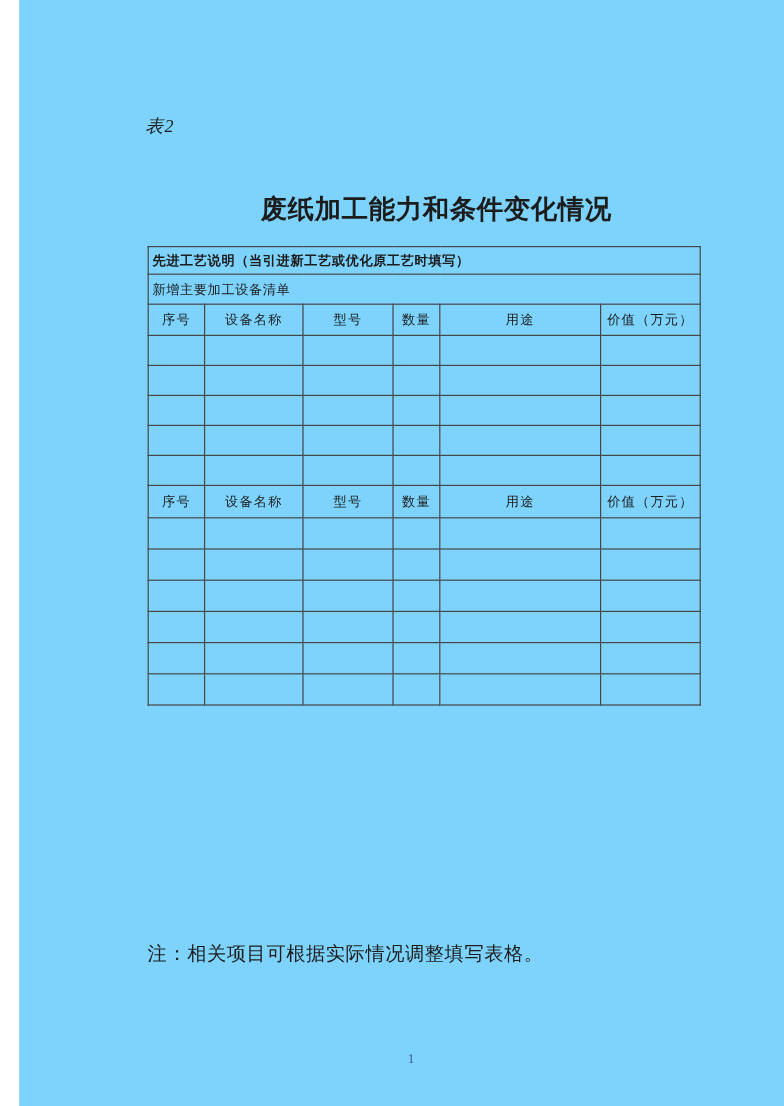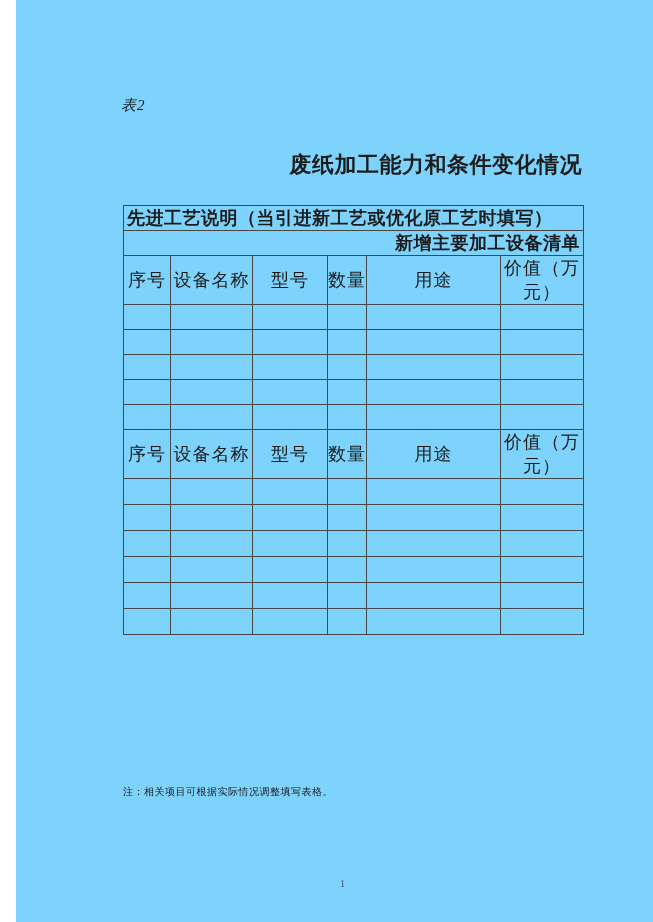--- a/index.html
+++ b/index.html
@@ -21,38 +21,38 @@
     position: absolute;
     left: 105px;
     top: 96px;
     font-size: 15px;
     font-style: italic;
     letter-spacing: 1px;
   }
   .doc-title {
     position: absolute;
     left: 107px;
-    top: 150px;
+    top: 160px;
     width: 459px;
-    text-align: right;
+    text-align: center;
     text-indent: 22px;
     font-family: "Liberation Sans", "DejaVu Sans", sans-serif;
     font-weight: bold;
     font-size: 22px;
     letter-spacing: 0.5px;
     white-space: nowrap;
   }
   table.form {
     position: absolute;
     left: 107px;
     top: 205px;
     width: 460px;
     border-collapse: collapse;
     table-layout: fixed;
-    font-size: 18px;
+    font-size: 11px;
     padding-left: 12px;
   }
   table.form td, table.form th {
     border: 1px solid #474747;
     padding: 0;
     font-weight: normal;
     overflow: hidden;
   }
   tr.proc-header td {
     height: 22px;
@@ -62,38 +62,37 @@
     white-space: nowrap;
   }
   tr.proc-body td {
     height: 176px;
     vertical-align: top;
     padding: 3px 3px 0 3px;
     letter-spacing: 1px;
   }
   tr.section-title td {
     height: 22px;
-    font-weight: bold;
+    font-weight: normal;
     padding: 0 3px;
     letter-spacing: 0.5px;
-    text-align: right;
   }
   tr.col-head th {
     height: 25px;
     text-align: center;
     letter-spacing: 1px;
   }
   tbody.rows-a tr { height: 25px; }
   tbody.rows-b tr { height: 26px; }
   tbody.rows-b tr.col-head th { height: 26px; }
   .footer-note {
     position: absolute;
     left: 107px;
     top: 785px;
-    font-size: 10px;
+    font-size: 16px;
     letter-spacing: 0.5px;
   }
   .page-number {
     position: absolute;
     left: 0;
     top: 877px;
     width: 653px;
     text-align: center;
     font-size: 11px;
     color: #4a5490;

